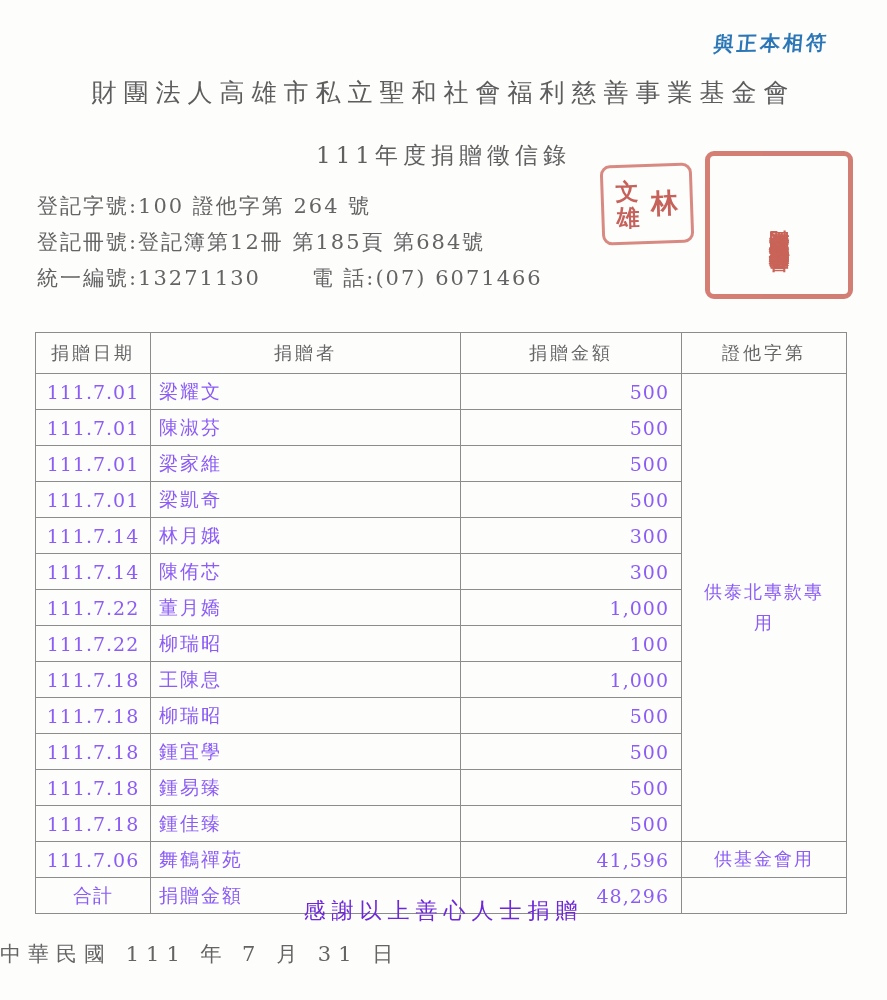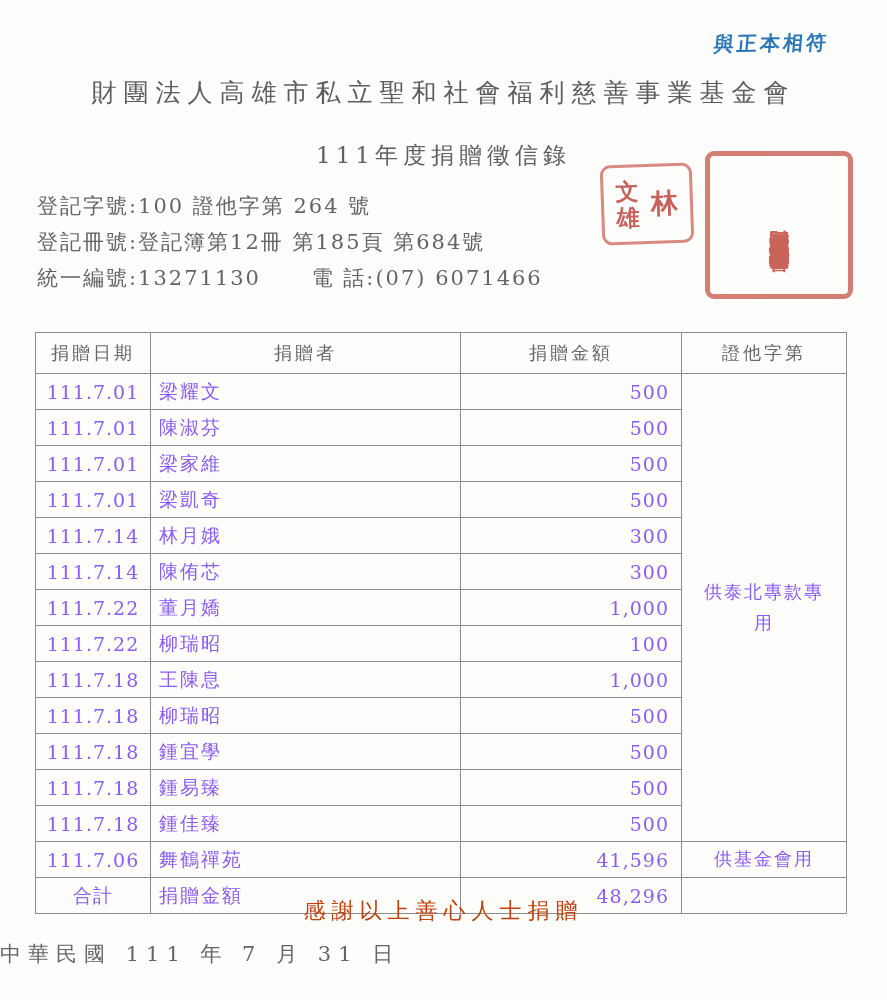--- a/index.html
+++ b/index.html
@@ -72,21 +72,21 @@
   }
   .donation-table td { height:33px; font-size:19px; color:#8b5cf6; }
   .c-date   { text-align:center; letter-spacing:1px; }
   .c-donor  { text-align:left; padding-left:8px; letter-spacing:2px; }
   .c-amount { text-align:right; padding-right:12px; letter-spacing:1px; }
   .c-usage  { text-align:center; font-size:18px !important; letter-spacing:2px; white-space:normal !important; line-height:1.7; padding:0 14px; }
 
   
   .footer-thanks {
     position:absolute; top:896px; left:0; right:0; text-align:center;
-    font-size:22px; letter-spacing:6px; color:#c2410c; white-space:nowrap;
+    font-size:22px; letter-spacing:6px; color:#6d28d9; white-space:nowrap;
   }
   .footer-date {
     position:absolute; top:940px; left:0; right:0; text-align:left;
     font-size:21px; letter-spacing:7px; color:#646464; white-space:nowrap;
   }
 </style>
 </head>
 <body>
 
 <div class="page">

